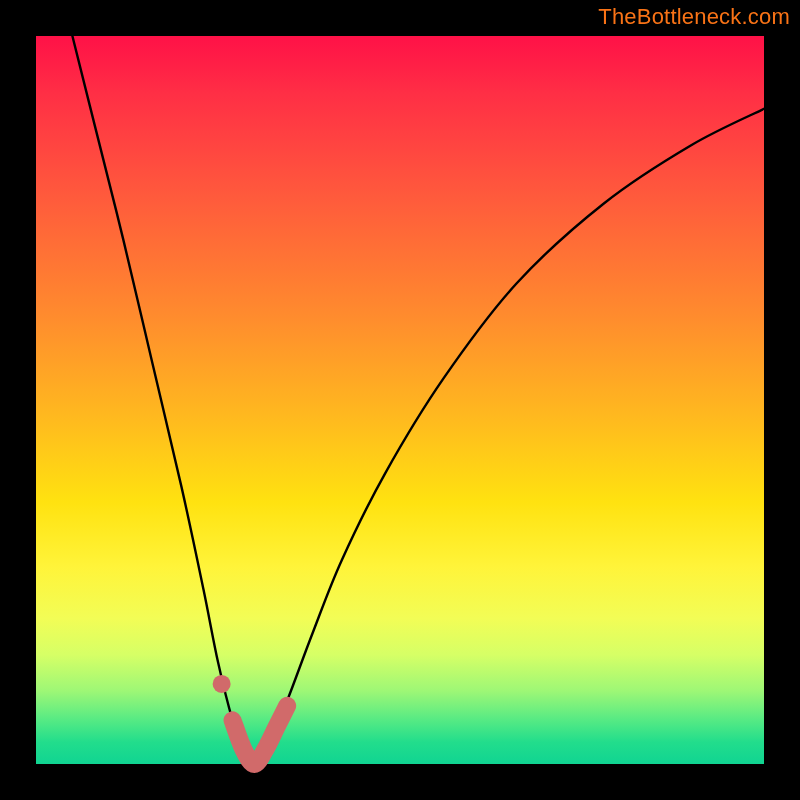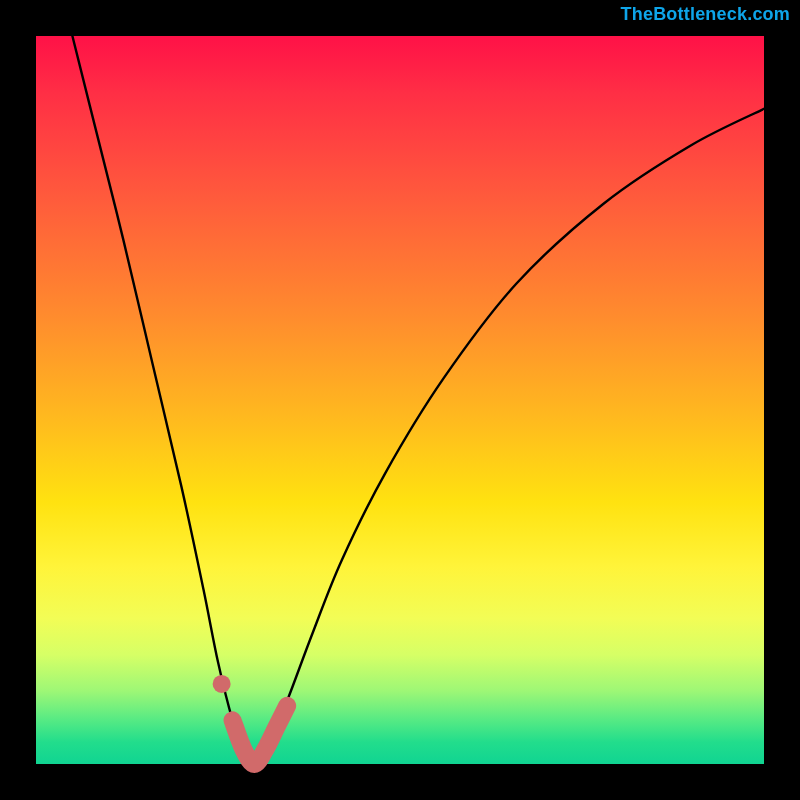--- a/index.html
+++ b/index.html
@@ -40,23 +40,23 @@
       #9df776 90%,
       #55ea84 94%,
       #22dd8c 97%,
       #10d492 100%
     );
   }
   .watermark {
     position: absolute;
     top: 4px;
     right: 10px;
-    color: #0ea5e9;
-    font-size: 18px;
-    font-weight: 700;
+    color: #f97316;
+    font-size: 22px;
+    font-weight: 400;
     letter-spacing: 0.2px;
     user-select: none;
   }
   svg.curves {
     position: absolute;
     left: 0;
     top: 0;
     width: 728px;
     height: 728px;
     overflow: visible;

